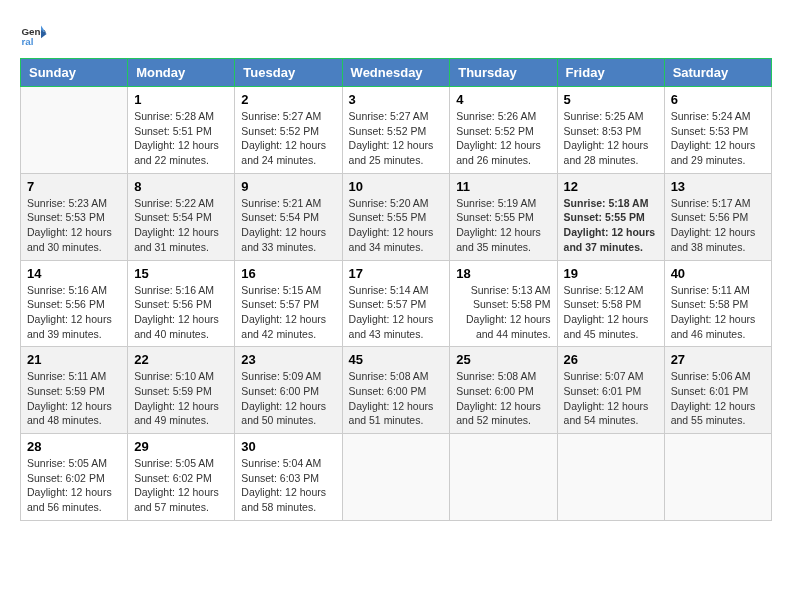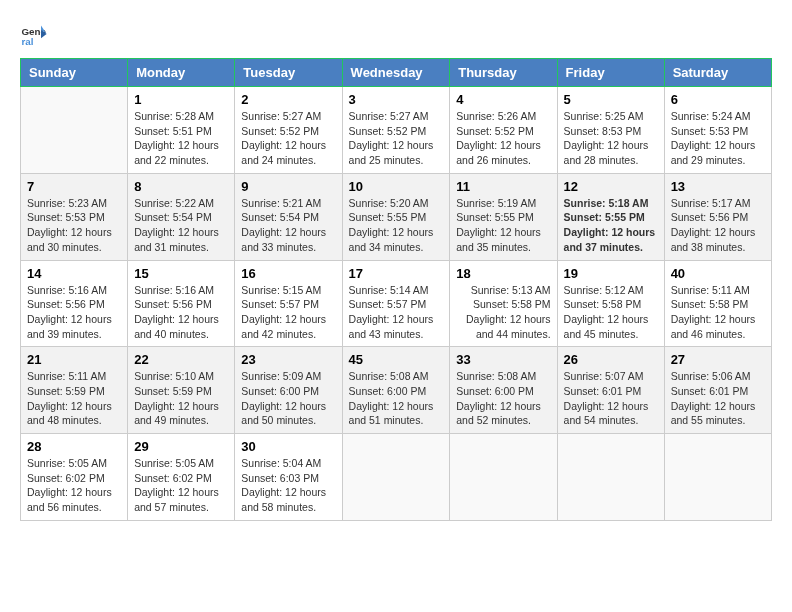--- a/index.html
+++ b/index.html
@@ -289,21 +289,21 @@
 and 50 minutes.</div>
         </td>
         <td>
           <span class="day-num">45</span>
           <div class="day-info" style="white-space: pre-line;">Sunrise: 5:08 AM
 Sunset: 6:00 PM
 Daylight: 12 hours
 and 51 minutes.</div>
         </td>
         <td>
-          <span class="day-num">33</span>
+          <span class="day-num">25</span>
           <div class="day-info" style="white-space: pre-line;">Sunrise: 5:08 AM
 Sunset: 6:00 PM
 Daylight: 12 hours
 and 52 minutes.</div>
         </td>
         <td>
           <span class="day-num">26</span>
           <div class="day-info" style="white-space: pre-line;">Sunrise: 5:07 AM
 Sunset: 6:01 PM
 Daylight: 12 hours

